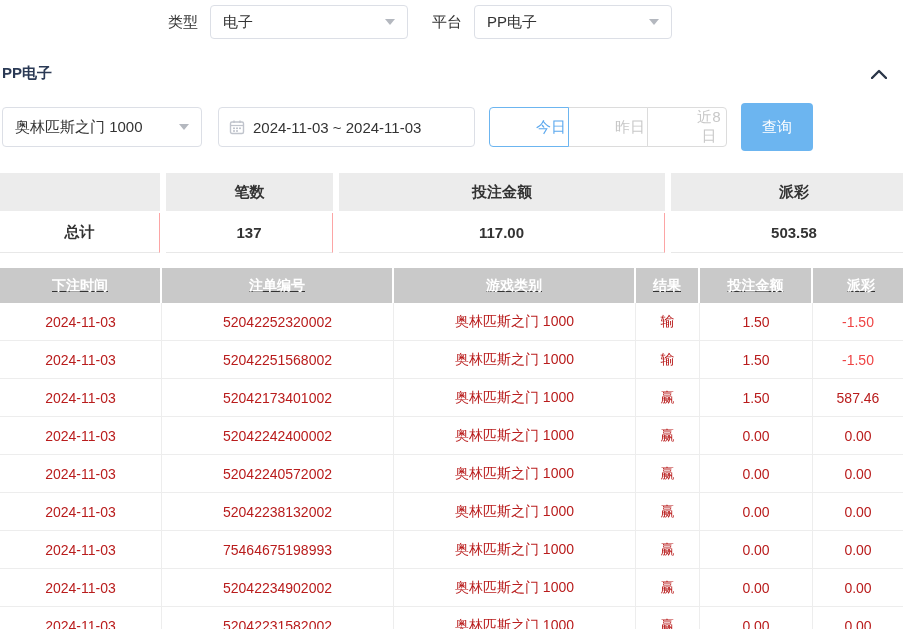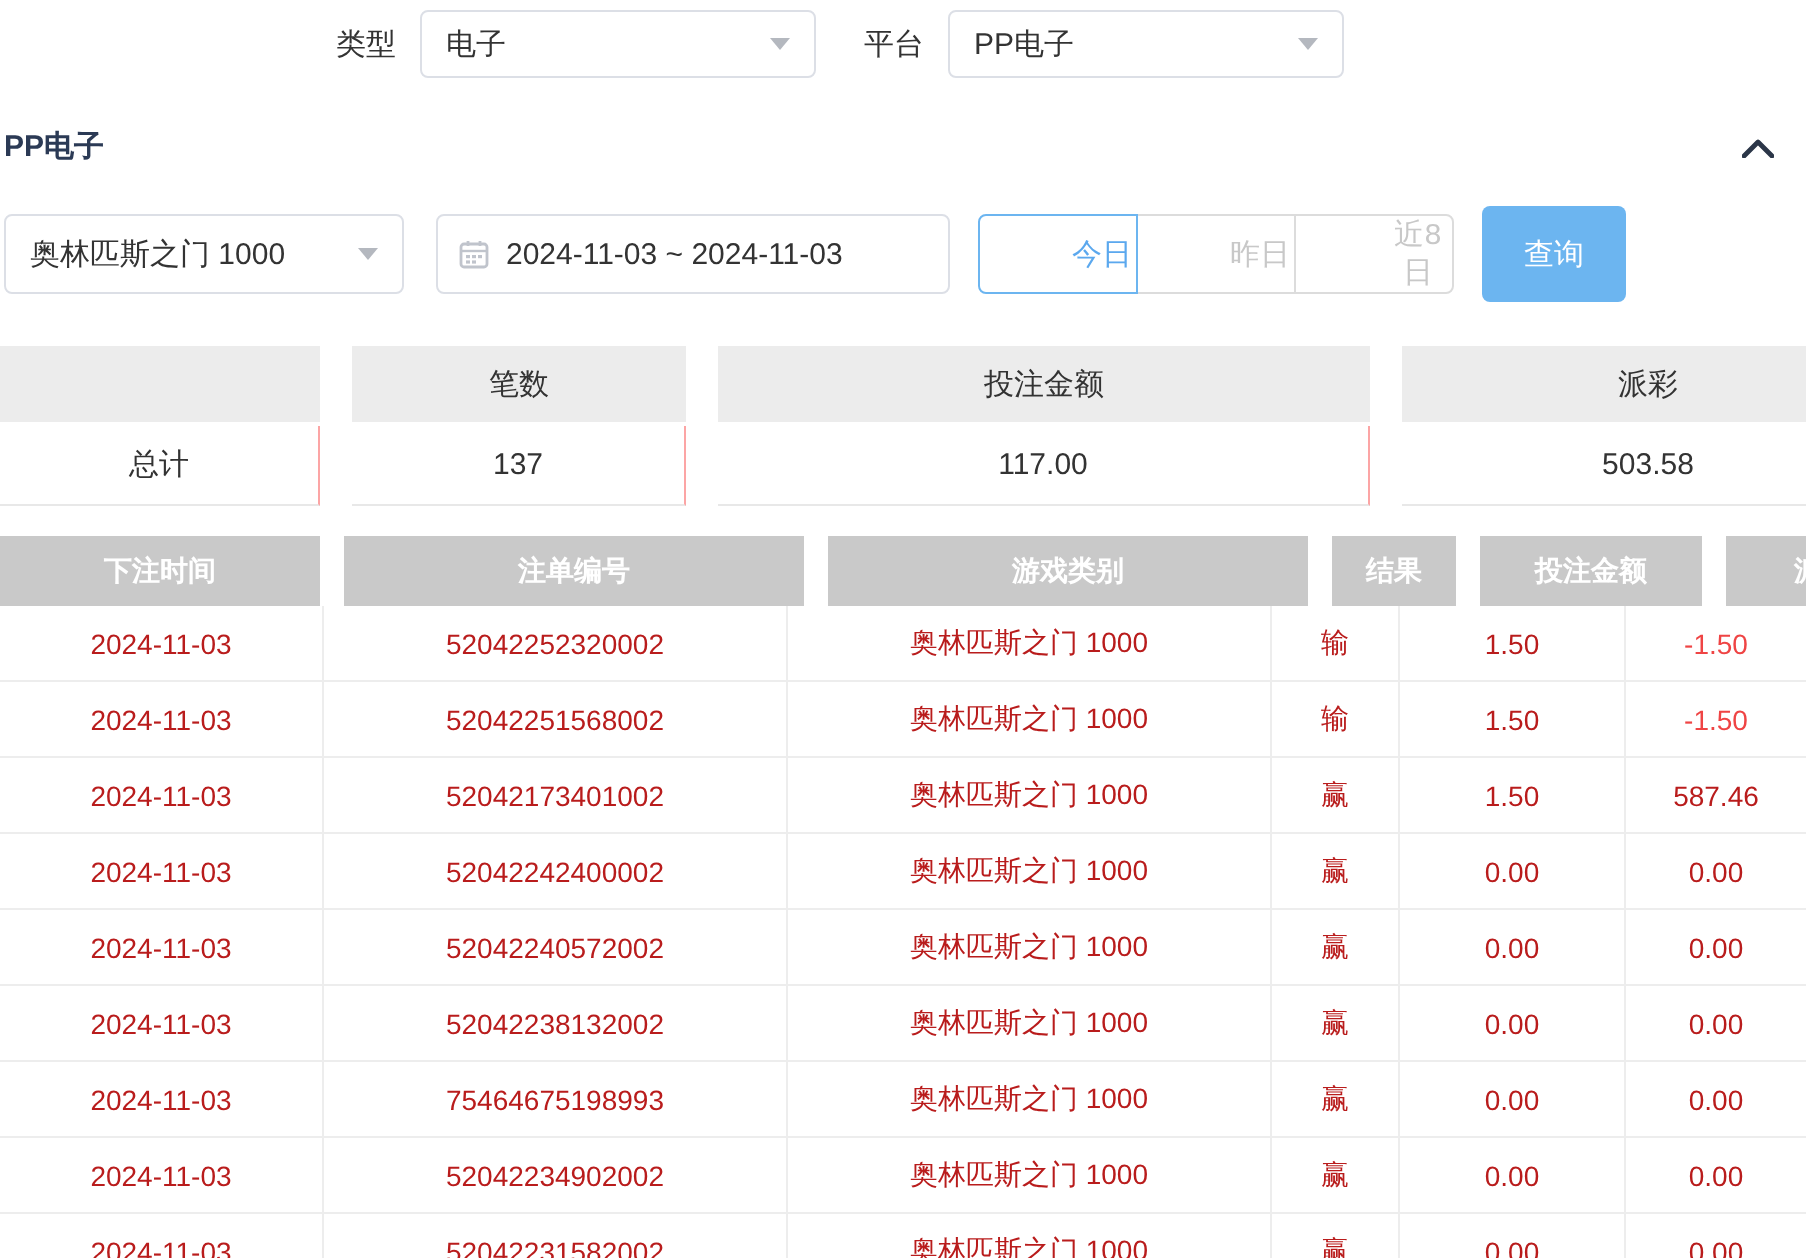--- a/index.html
+++ b/index.html
@@ -50,34 +50,34 @@
   .qbtn.active { border:1px solid #6cb5f0; color:#5ba8ee; position:relative; z-index:2; border-radius:4px 0 0 4px; }
   .search-btn {
     margin-left:14px; width:72px; height:48px; background:#6cb5f0; color:#fff; font-size:15px;
     border:none; border-radius:4px; cursor:pointer;
     font-family:"Liberation Sans","DejaVu Sans",sans-serif;
   }
 
   
   .summary { margin-top:22px; }
   .sum-head, .sum-row {
-    display:grid; grid-template-columns:160px 167px 326px 246px; column-gap:16px;
+    display:grid; grid-template-columns:160px 167px 326px 246px; column-gap:6px;font-weight:bold;
   }
   .sum-head .cell { background:#ececec; height:38px; display:flex; align-items:center; justify-content:center; font-size:15px; color:#333; }
   .sum-row .cell {
     background:#fff; height:40px; display:flex; align-items:center; justify-content:center;
     font-size:15px; color:#333; border-bottom:1px solid #e8e8e8; border-right:1px solid #fca5a5;
   }
   .sum-row .cell:last-child { border-right:none; }
   .sum-row { margin-top:2px; }
 
   
   .bets { margin-top:15px; }
   .bets-head {
-    display:grid; grid-template-columns:160px 230px 240px 62px 111px 96px; column-gap:12px;
+    display:grid; grid-template-columns:160px 230px 240px 62px 111px 96px; column-gap:2px;text-decoration:underline;
   }
   .bets-head .cell {
     background:#c9c9c9; color:#fff; font-weight:bold; font-size:14px; height:35px;
     display:flex; align-items:center; justify-content:center;
   }
   .trow {
     display:grid; grid-template-columns:162px 232px 242px 64px 113px 90px;
     border-bottom:1px solid #ededed;
   }
   .tcell {

